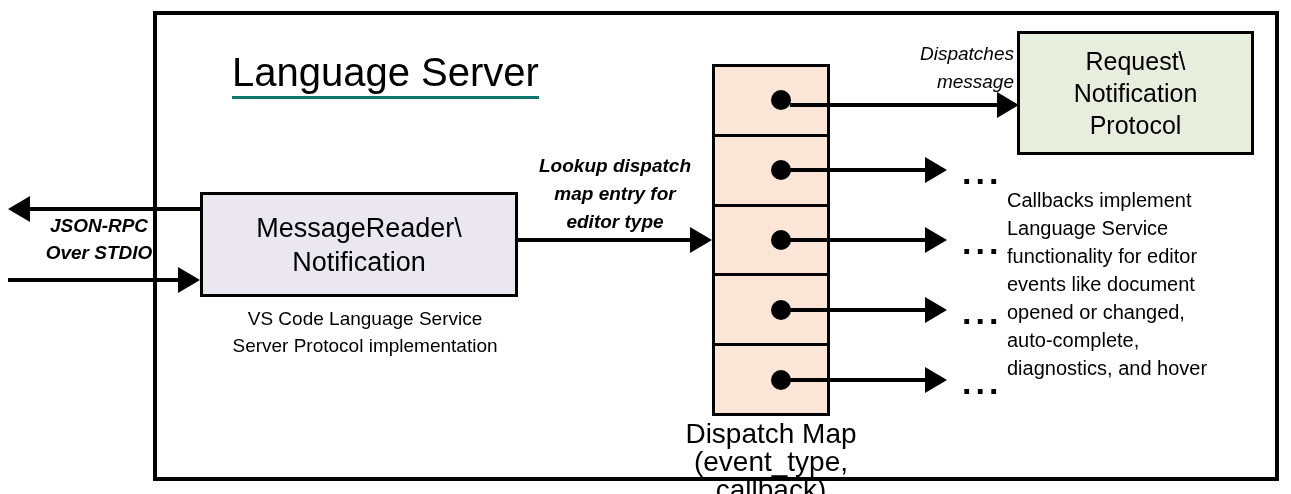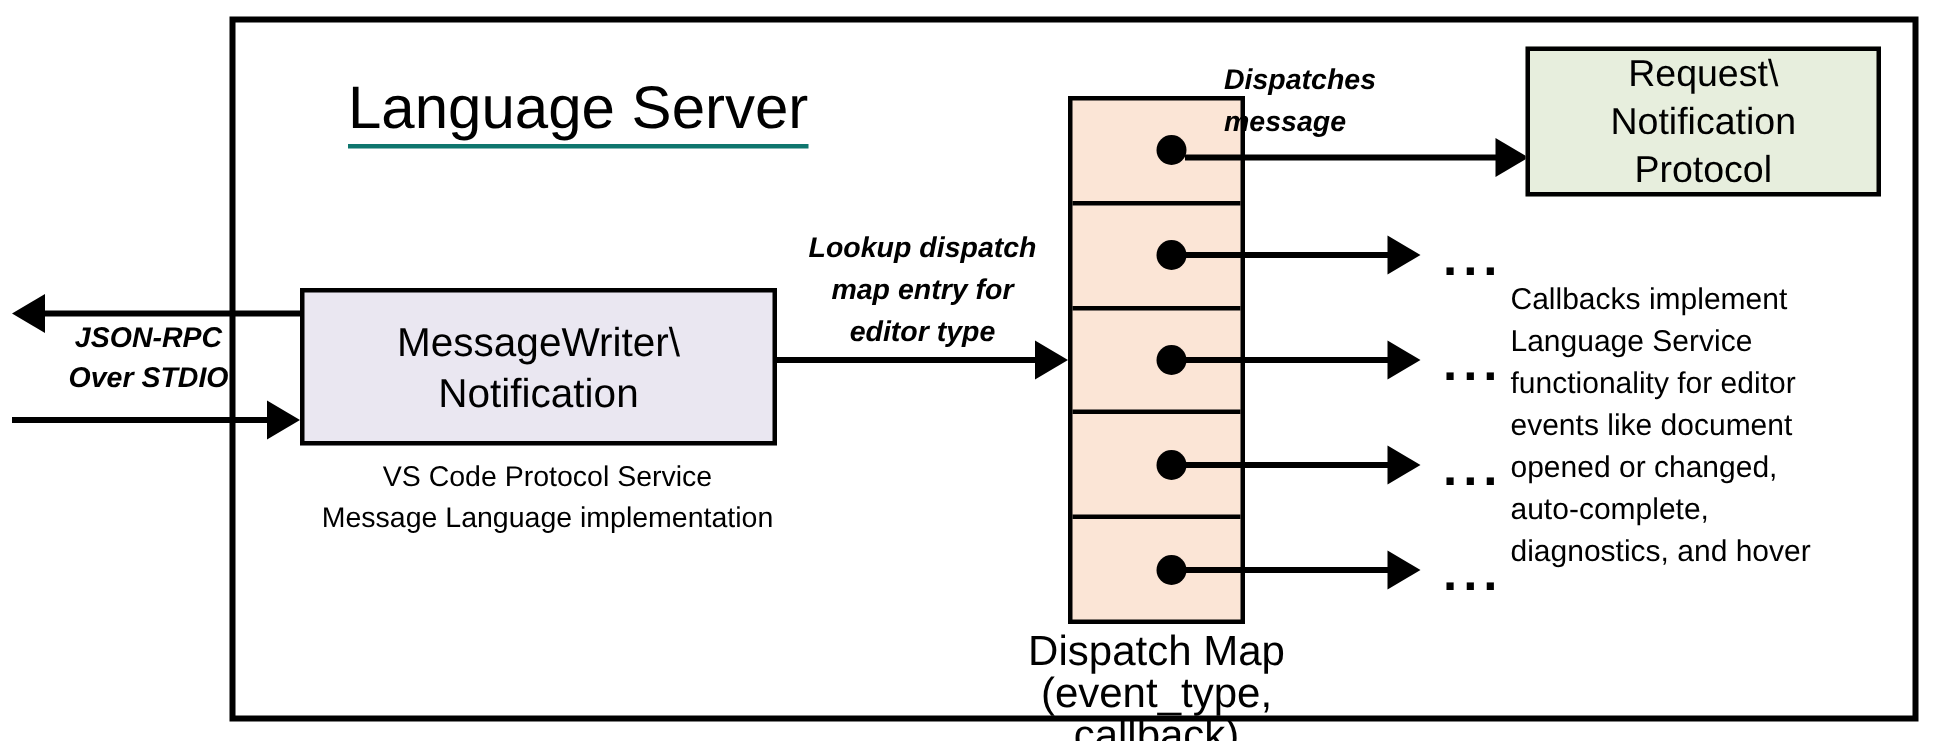--- a/index.html
+++ b/index.html
@@ -91,28 +91,28 @@
     width: 200px;
     text-align: center;
     font-size: 19px;
     line-height: 28px;
     font-style: italic;
     font-weight: bold;
   }
 
   
   #dispatch-msg-label {
-    left: 816px;
+    left: 834px;
     top: 40px;
     width: 180px;
-    text-align: left;
+    text-align: right;
     font-size: 19px;
     line-height: 28px;
     font-style: italic;
-    font-weight: bold;
+    font-weight: normal;
   }
 
   
   #dispatch-map {
     left: 712px;
     top: 64px;
     width: 118px;
     height: 352px;
     border: 3px solid #000000;
     box-sizing: border-box;
@@ -145,21 +145,21 @@
     text-align: center;
     font-size: 28px;
     line-height: 28px;
   }
 
   
   #callback-box {
     left: 1017px;
     top: 31px;
     width: 237px;
-    height: 100px;
+    height: 124px;
     background: #e7eedd;
     border: 3px solid #000000;
     box-sizing: border-box;
     display: flex;
     flex-direction: column;
     align-items: center;
     justify-content: center;
     font-size: 25px;
     line-height: 32px;
     text-align: center;
@@ -211,26 +211,26 @@
 
   <div class="abs hline" style="left:8px; top:278px; width:172px;"></div>
   <div class="abs arrowhead-right" style="left:178px; top:267px;"></div>
 
   <div class="abs" id="json-rpc-label">
     <div>JSON-RPC</div>
     <div>Over STDIO</div>
   </div>
 
   <div class="abs" id="message-io-box">
-    <div>MessageWriter\</div>
+    <div>MessageReader\</div>
     <div>Notification</div>
   </div>
   <div class="abs" id="message-io-caption">
-    <div>VS Code Protocol Service</div>
-    <div>Message Language implementation</div>
+    <div>VS Code Language Service</div>
+    <div>Server Protocol implementation</div>
   </div>
 
   <div class="abs hline" style="left:518px; top:238px; width:174px;"></div>
   <div class="abs arrowhead-right" style="left:690px; top:227px;"></div>
   <div class="abs" id="lookup-label">
     <div>Lookup dispatch</div>
     <div>map entry for</div>
     <div>editor type</div>
   </div>
 

